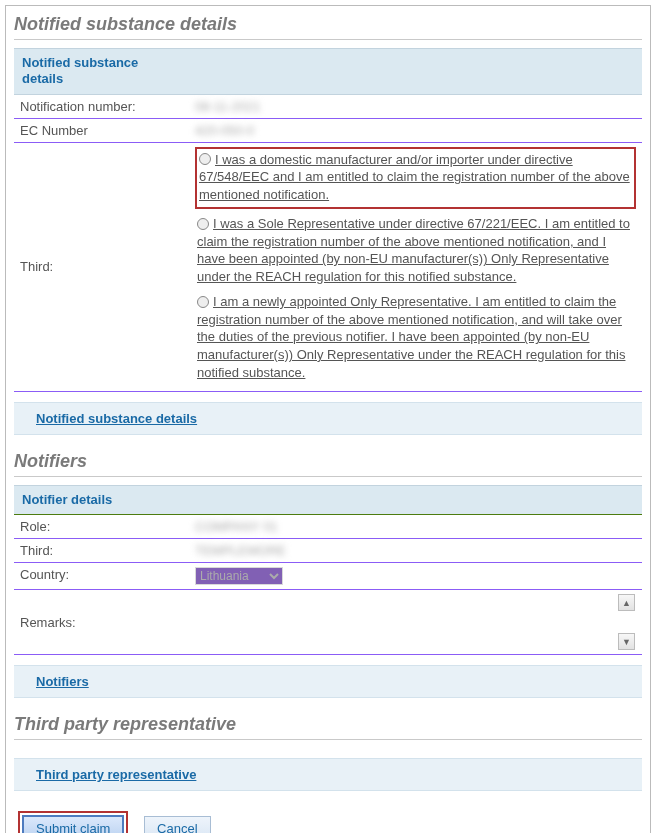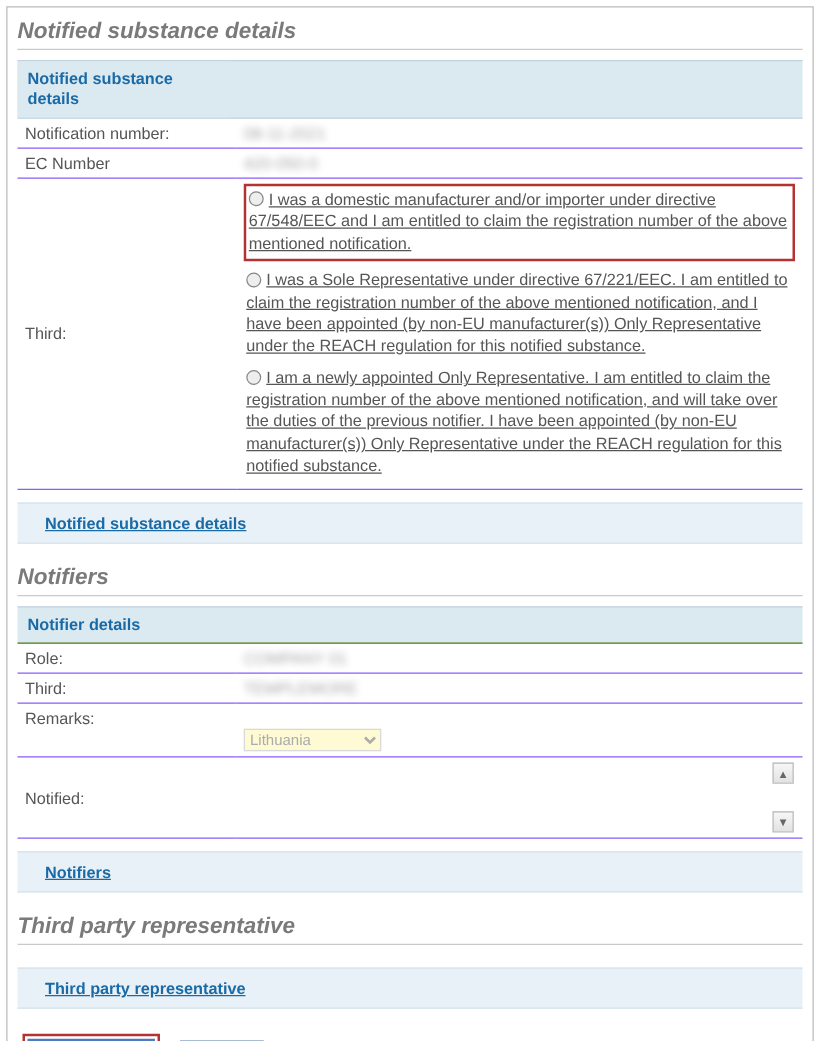--- a/index.html
+++ b/index.html
@@ -86,26 +86,25 @@
     border-bottom: 1px solid #d3e2ec;
   }
   .link-bar a, .link-bar span {
     color: #1a6aa6;
     font-weight: bold;
     text-decoration: underline;
     font-size: 13px;
     cursor: pointer;
   }
   select.country {
-    width: 110px;
+    width: 88px;
     font-size: 12px;
     color: #888;
-    background: #fef9c3;
+    background: #4c1d95;
     border: 1px solid #c9c9c9;
-    margin-top: 16px;
   }
   .remarks-box {
     display: flex;
     align-items: stretch;
   }
   .remarks-area {
     flex: 1;
     height: 56px;
     border: none;
     background: transparent;
@@ -206,29 +205,29 @@
       <tbody>
           <tr>
         <td class="label-cell">Role:</td>
         <td><span class="blurred">COMPANY 01</span></td>
       </tr>
       <tr>
         <td class="label-cell">Third:</td>
         <td><span class="blurred">TEMPLEMORE</span></td>
       </tr>
       <tr>
-        <td class="label-cell">Remarks:</td>
+        <td class="label-cell">Country:</td>
         <td>
           <select class="country" disabled="">
             <option>Lithuania</option>
           </select>
         </td>
       </tr>
       <tr>
-        <td class="label-cell" style="vertical-align:middle;">Notified:</td>
+        <td class="label-cell" style="vertical-align:middle;">Remarks:</td>
         <td>
           <div class="remarks-box">
             <textarea class="remarks-area" readonly="" style=""></textarea>
             <div class="scroll-col">
               <div class="scroll-btn">▲</div>
               <div class="scroll-btn">▼</div>
             </div>
           </div>
         </td>
       </tr>

